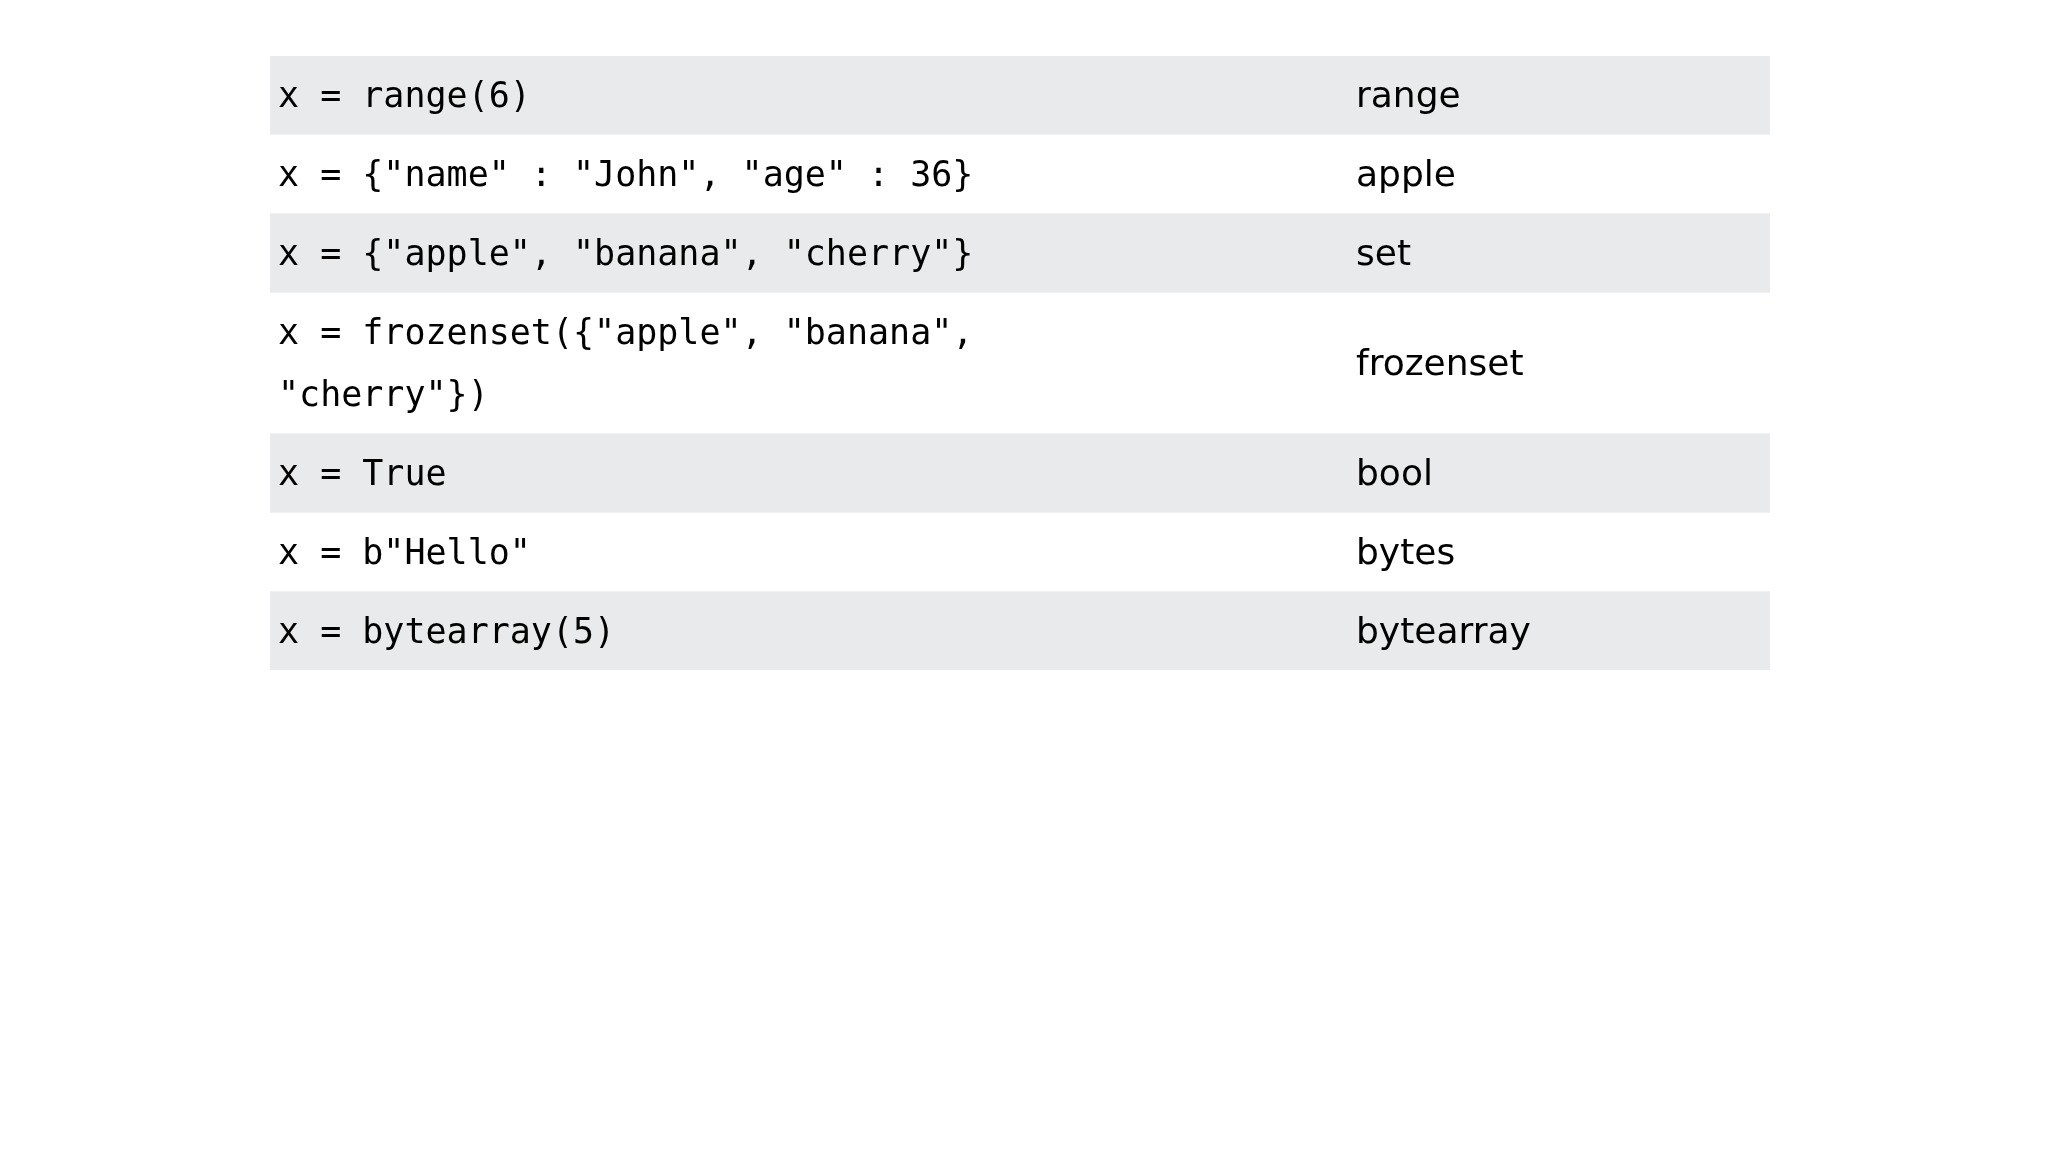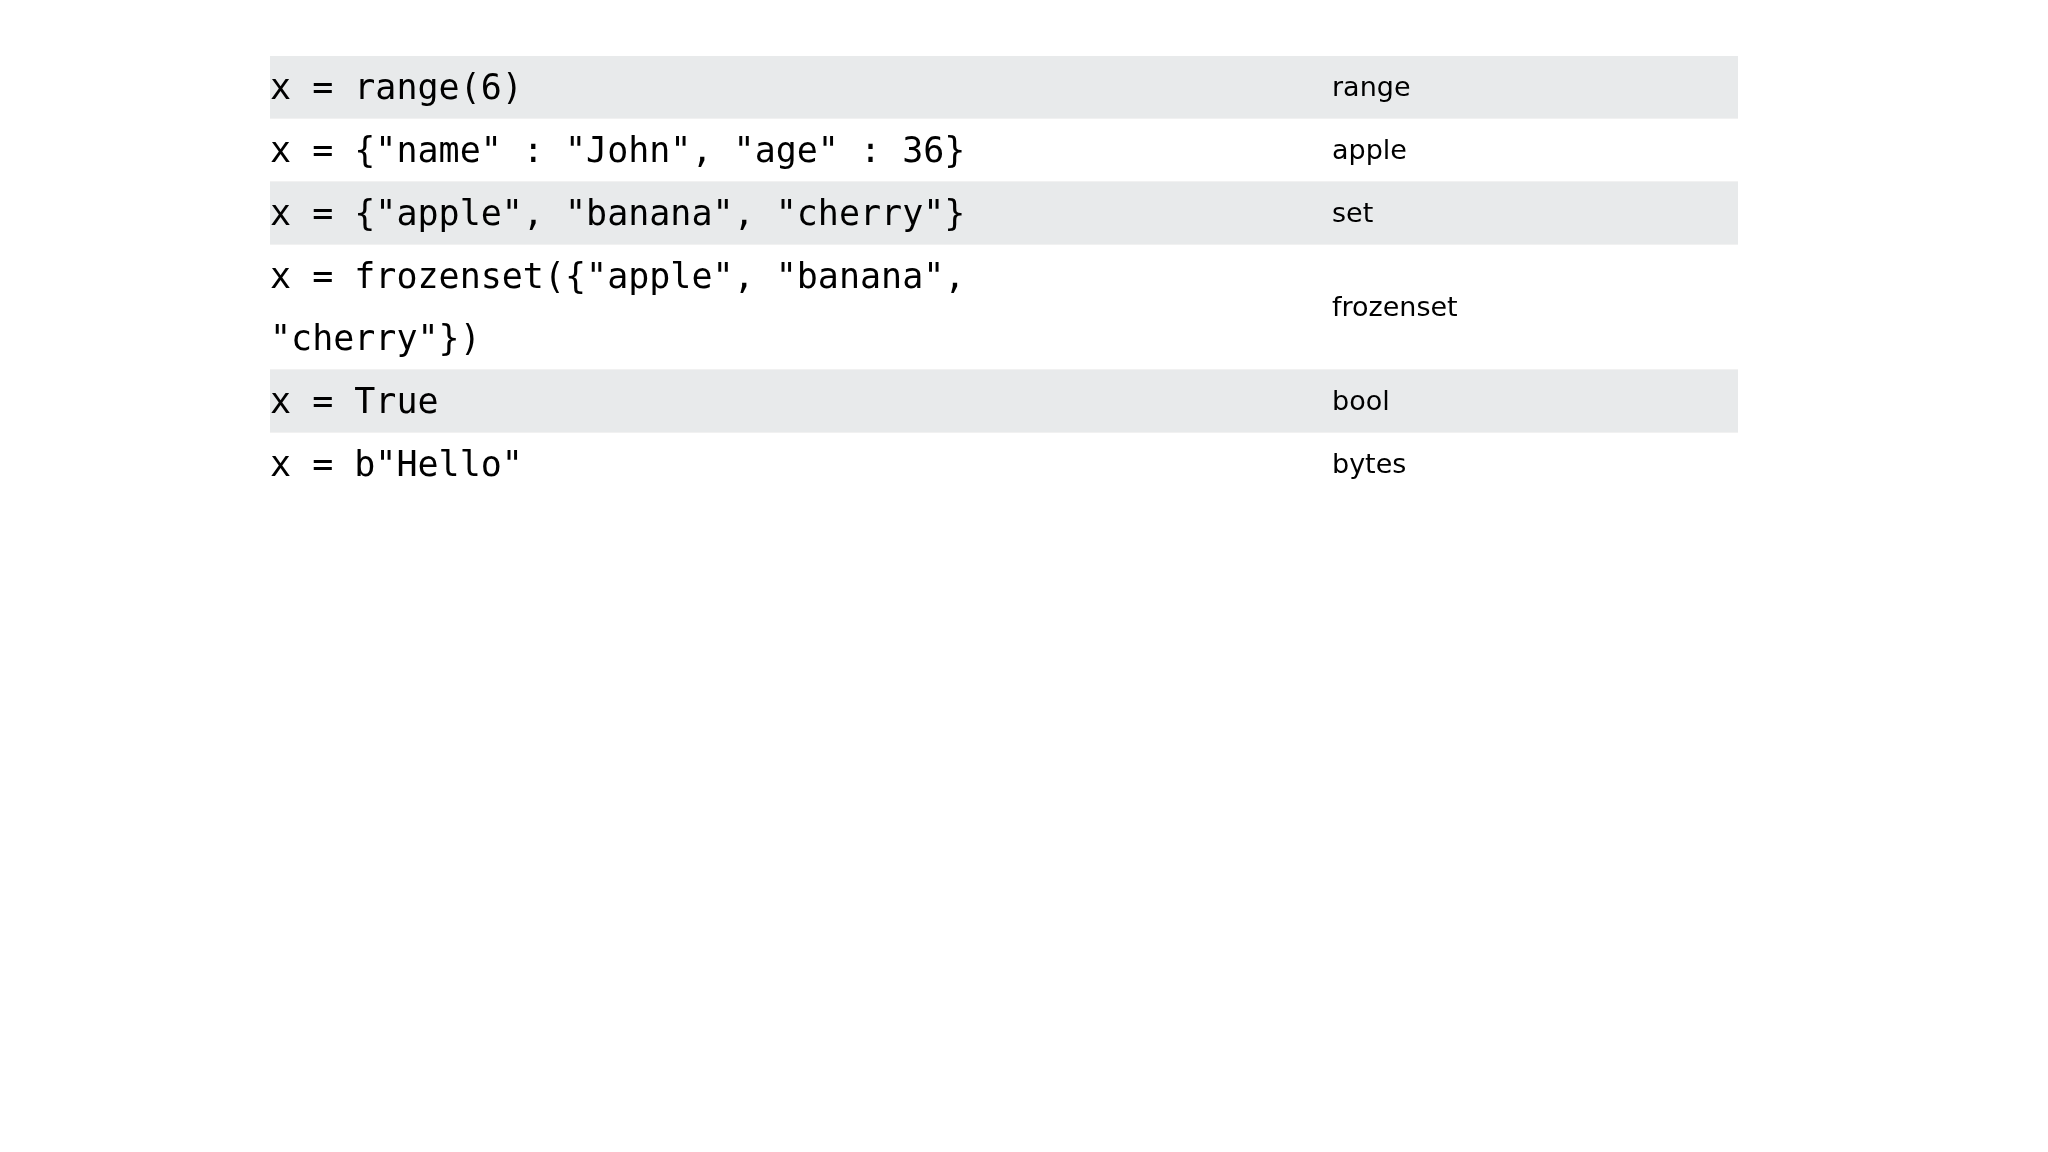--- a/index.html
+++ b/index.html
@@ -32,21 +32,21 @@
   }
 
   #type-table tr {
     background: #ffffff;
   }
   #type-table tr.zebra {
     background: #e8eaeb;
   }
 
   #type-table td {
-    padding: 0;
+    padding: 8px;
     vertical-align: middle;
     border: 0;
     border-top: 1px solid #f1f1f1;
   }
   #type-table tr:first-child td {
     border-top: 0;
   }
 
   
   td.code-cell {
@@ -59,21 +59,21 @@
     white-space: pre-wrap;
     word-break: normal;
     letter-spacing: 0px;
   }
 
   
   td.type-cell {
     width: 406px;
     padding: 30px 20px 30px 24px;
     font-family: "DejaVu Sans", sans-serif;
-    font-size: 27px;
+    font-size: 36px;
     line-height: 62px;
     color: #000000;
     white-space: nowrap;
     margin-top: 20px;
   }
 
   
   td.code-cell.wrap-row {
     line-height: 62px;
   }
@@ -104,15 +104,19 @@
           <td class="type-cell">frozenset</td>
         </tr>
         <tr class="zebra">
           <td class="code-cell"><span class="code-line">x = True</span></td>
           <td class="type-cell">bool</td>
         </tr>
         <tr>
           <td class="code-cell"><span class="code-line">x = b"Hello"</span></td>
           <td class="type-cell">bytes</td>
         </tr>
+        <tr class="zebra">
+          <td class="code-cell"><span class="code-line">x = bytearray(5)</span></td>
+          <td class="type-cell">bytearray</td>
+        </tr>
       </tbody>
   </table>
 </div>
 
 </body></html>

